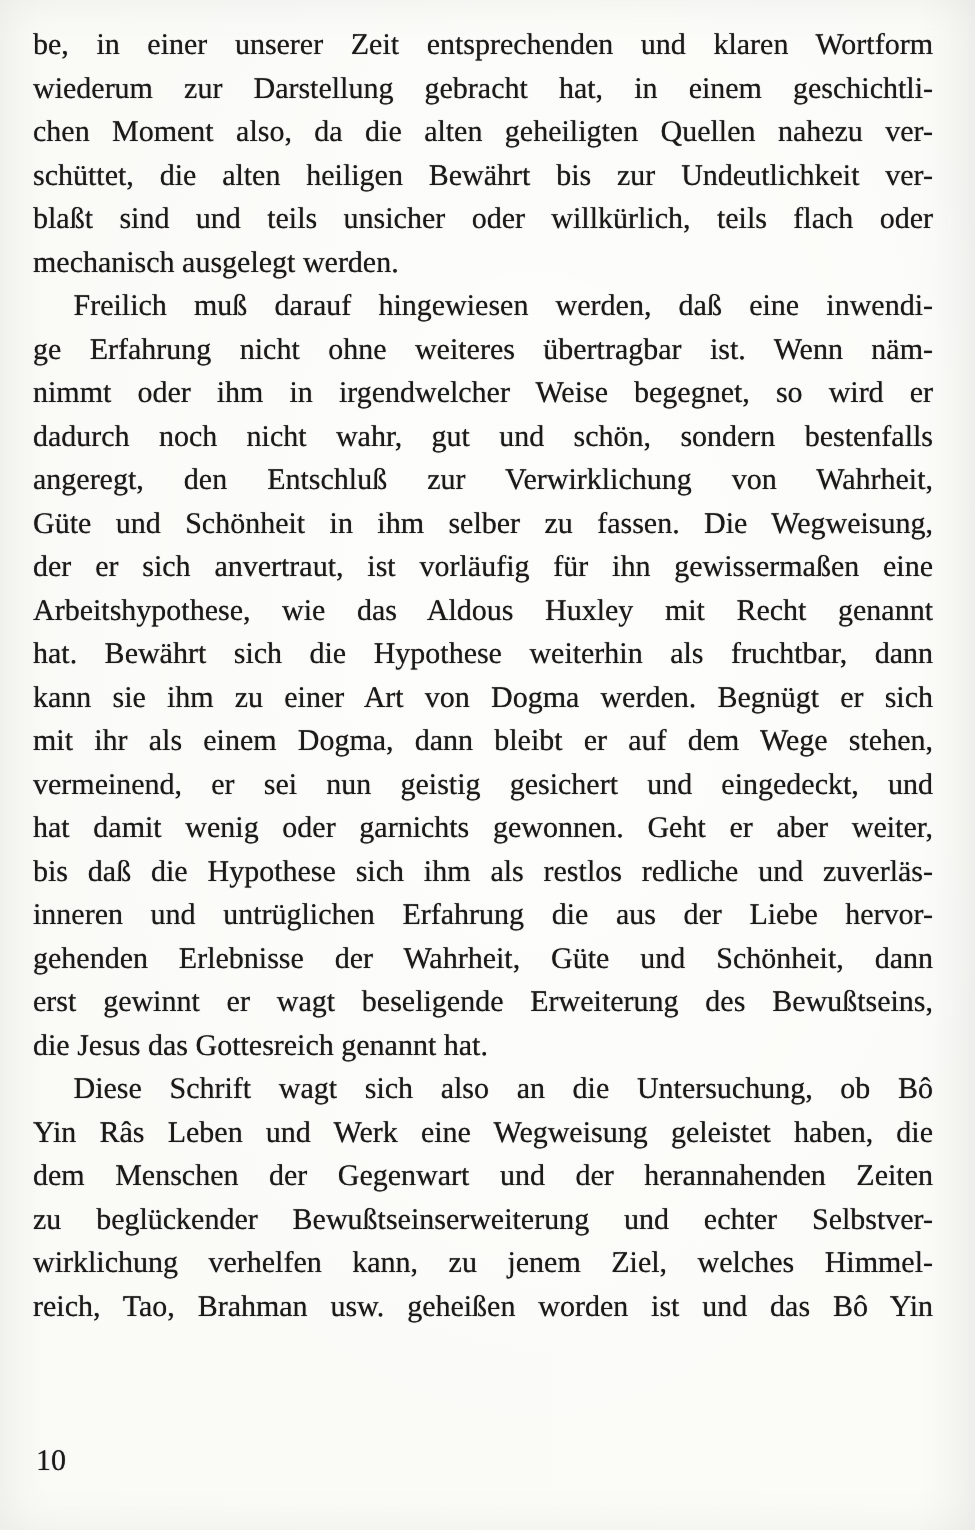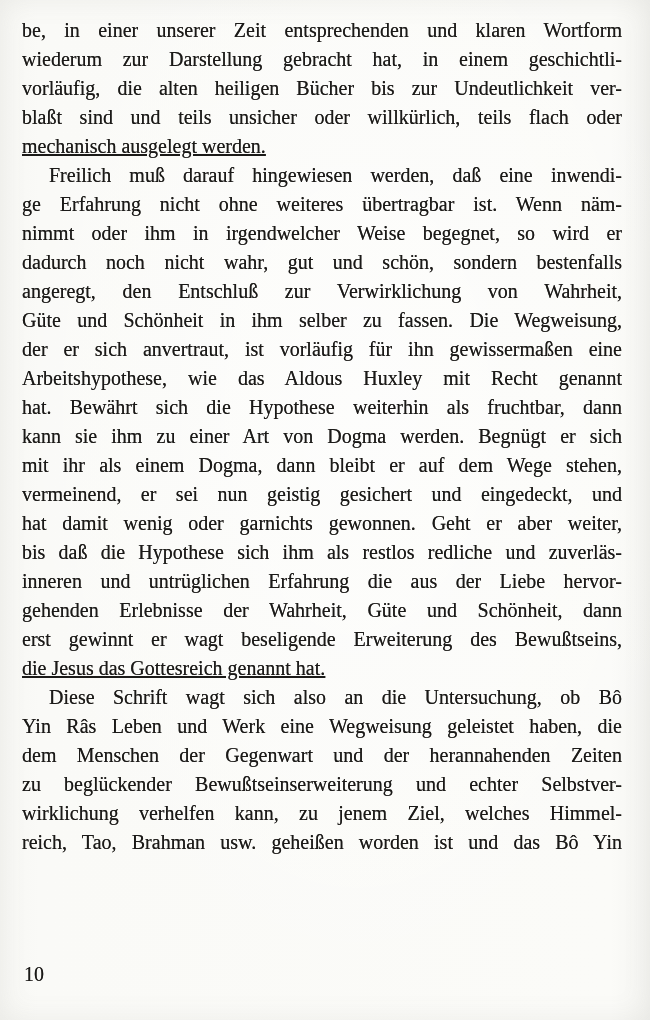--- a/index.html
+++ b/index.html
@@ -31,40 +31,41 @@
     text-shadow: 0 0 0.6px rgba(25,22,20,0.75);
   }
   .paragraph { margin: 0; }
   .line {
     text-align: justify;
     text-align-last: justify;
     white-space: normal;
     hyphens: none;
   }
   .line.indent { text-indent: 27px; }
-  .line.end { text-align-last: left; text-decoration: underline; }
+  .line.end { text-align-last: left; }
   .page-number {
     position: absolute;
     left: 24px;
     top: 960px;
     font-size: 20px;
     line-height: 29px;
     text-shadow: 0 0 0.6px rgba(25,22,20,0.75);
     font-family: Liberation Serif, serif;
   }
 </style>
 </head>
 <body>
 
 <div class="page">
   <div class="text-block">
       <div class="paragraph">
         <div class="line">be, in einer unserer Zeit entsprechenden und klaren Wortform</div>
         <div class="line">wiederum zur Darstellung gebracht hat, in einem geschichtli-</div>
-        <div class="line">vorläufig, die alten heiligen Bücher bis zur Undeutlichkeit ver-</div>
+        <div class="line">chen Moment also, da die alten geheiligten Quellen nahezu ver-</div>
+        <div class="line">schüttet, die alten heiligen Bewährt bis zur Undeutlichkeit ver-</div>
         <div class="line">blaßt sind und teils unsicher oder willkürlich, teils flach oder</div>
         <div class="line end">mechanisch ausgelegt werden.</div>
       </div>
       <div class="paragraph">
         <div class="line indent">Freilich muß darauf hingewiesen werden, daß eine inwendi-</div>
         <div class="line">ge Erfahrung nicht ohne weiteres übertragbar ist. Wenn näm-</div>
         <div class="line">nimmt oder ihm in irgendwelcher Weise begegnet, so wird er</div>
         <div class="line">dadurch noch nicht wahr, gut und schön, sondern bestenfalls</div>
         <div class="line">angeregt, den Entschluß zur Verwirklichung von Wahrheit,</div>
         <div class="line">Güte und Schönheit in ihm selber zu fassen. Die Wegweisung,</div>

